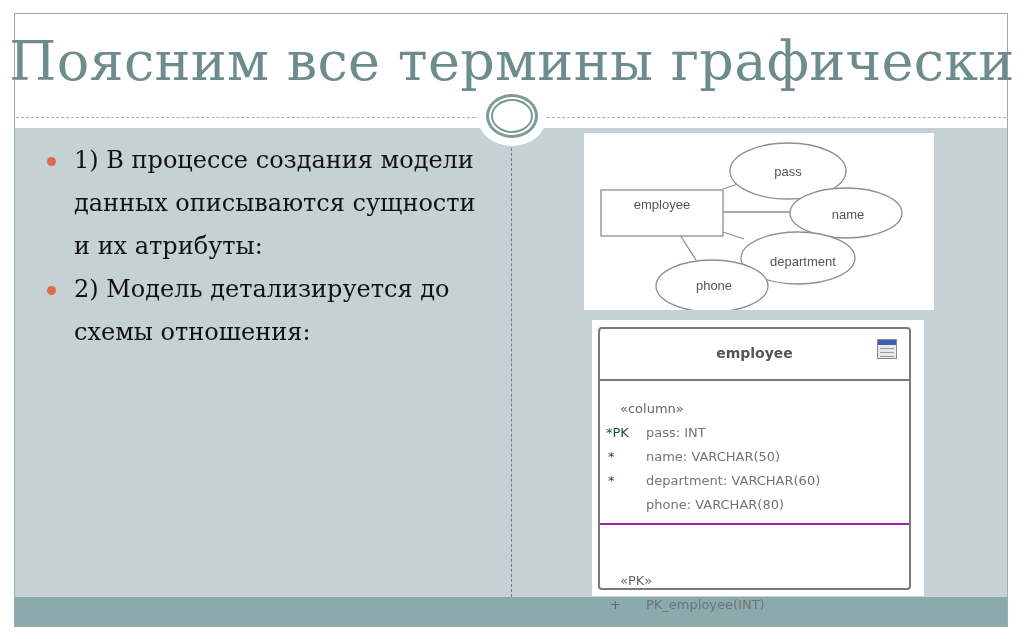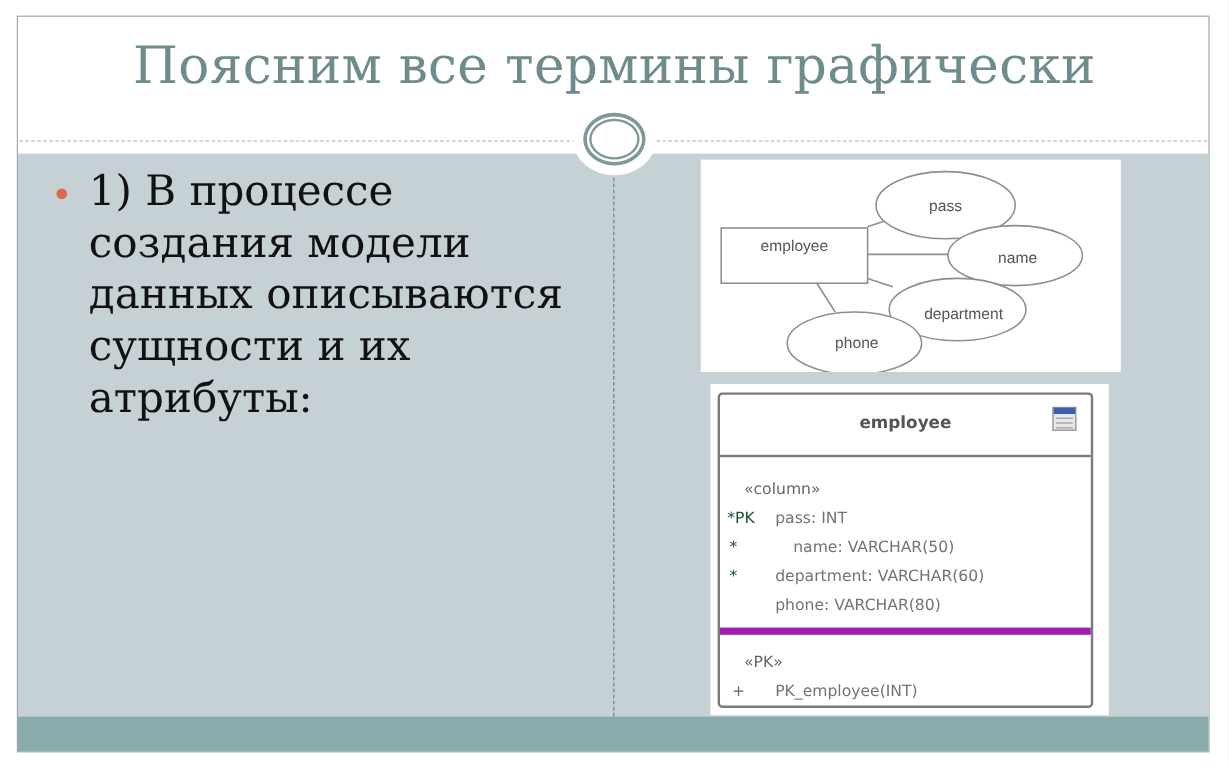--- a/index.html
+++ b/index.html
@@ -7,21 +7,21 @@
       width: 1024px; height: 639px; background: #ffffff;
       position: relative; overflow: hidden;
       font-family: "DejaVu Serif", serif;
     }
     .frame {
       position: absolute; left: 14px; top: 13px; width: 994px; height: 614px;
       border: 1px solid #9aabab; box-sizing: border-box; background: #ffffff;
     }
     .title {
       position: absolute; left: 0; right: 0; top: 30px; text-align: center;
-      font-family: "DejaVu Serif", serif; font-size: 43px; color: #6f8c8c;
+      font-family: "DejaVu Serif", serif; font-size: 54px; color: #6f8c8c;
       letter-spacing: 0.3px;
     }
     .dashline {
       position: absolute; left: 16px; top: 117px; width: 990px; height: 0;
       border-top: 1px dashed #a4b0b0;
     }
     .body-area {
       position: absolute; left: 15px; top: 128px; width: 992px; height: 469px;
       background: #c6d1d6;
     }
@@ -43,21 +43,21 @@
     }
     .vdash {
       position: absolute; left: 511px; top: 148px; width: 0; height: 449px;
       border-left: 1px dashed #6d7f88;
     }
     .bullets {
       position: absolute; left: 40px; top: 139px; width: 440px;
       list-style: none; margin: 0; padding: 0;
     }
     .bullets li {
-      position: relative; padding-left: 34px; font-size: 35px; line-height: 43px;
+      position: relative; padding-left: 34px; font-size: 24px; line-height: 43px;
       color: #111111;
     }
     .bullet-dot {
       position: absolute; left: 7px; top: 18px; width: 9px; height: 9px;
       background: #dd6a4c; border-radius: 50%;
     }
     
     .er-box {
       position: absolute; left: 584px; top: 133px; width: 350px; height: 177px;
       background: #ffffff;
@@ -81,48 +81,52 @@
       position: absolute; left: 0; right: 0; top: 16px; text-align: center;
       font-size: 14px; font-weight: bold; color: #555555;
     }
     .tbl-icon {
       position: absolute; right: 12px; top: 10px; width: 20px; height: 20px;
       border: 1px solid #8a8a8a; background: #e8e8ea; box-sizing: border-box;
     }
     .tbl-icon .cap { height: 5px; background: #3c5fb4; }
     .tbl-icon .ln { height: 1px; background: #9a9a9a; margin: 3px 2px 0 2px; }
     .tbl-cols {
-      height: 142px; border-bottom: 6px solid #a21caf; position: relative;
+      height: 142px; border-bottom: 2px solid #a21caf; position: relative;
       font-size: 13px;
       text-decoration: underline;
     }
     .tbl-row { position: absolute; white-space: nowrap; }
     .stereo { color: #666666; }
     .coltxt { color: #737373; }
     .pktxt { color: #737373; }
     .mark { color: #14532d; }
-    .tbl-keys { position: relative; height: 64px; font-size: 13px; }
+    .tbl-keys { position: relative; height: 64px; font-size: 13px; margin-top: 32px; }
   </style>
 </head>
 <body>
 
 <div class="frame"></div>
 <div class="title">Поясним все термины графически</div>
 <div class="dashline"></div>
 <div class="body-area"></div>
 <div class="footer-bar"></div>
 <div class="vdash"></div>
 <div class="circle-badge"></div>
 <div class="circle-outer"></div>
 <div class="circle-inner"></div>
 
 <ul class="bullets">
   <li>
     <span class="bullet-dot"></span>
     <span>1) В процессе создания модели данных описываются сущности и их атрибуты:</span>
+  </li>
+  <li>
+    <span class="bullet-dot"></span>
+    <span>2) Модель детализируется до схемы отношения:</span>
   </li>
 </ul>
 
 <div class="er-box">
   <svg viewBox="0 0 350 177">
     <g stroke="#8e8e8e" stroke-width="1.3" fill="none">
       <line x1="139" y1="56" x2="157" y2="50"></line>
       <line x1="139" y1="79" x2="206" y2="79"></line>
       <line x1="139" y1="99" x2="160" y2="106"></line>
       <line x1="96" y1="102" x2="112" y2="127"></line>
@@ -149,21 +153,21 @@
           <div class="ln"></div>
           <div class="ln"></div>
           <div class="ln"></div>
       </div>
     </div>
     <div class="tbl-cols">
       <div class="tbl-row stereo" style="left:20px; top:20px;">«column»</div>
       <div class="tbl-row mark" style="left:6px; top:44px;">*PK</div>
       <div class="tbl-row coltxt" style="left:46px; top:44px;">pass: INT</div>
       <div class="tbl-row mark" style="left:8px; top:68px;">*</div>
-      <div class="tbl-row coltxt" style="left:46px; top:68px;margin-left:15px;">name: VARCHAR(50)</div>
+      <div class="tbl-row coltxt" style="left:46px; top:68px;">name: VARCHAR(50)</div>
       <div class="tbl-row mark" style="left:8px; top:92px;">*</div>
       <div class="tbl-row coltxt" style="left:46px; top:92px;">department: VARCHAR(60)</div>
       <div class="tbl-row coltxt" style="left:46px; top:116px;">phone: VARCHAR(80)</div>
     </div>
     <div class="tbl-keys">
       <div class="tbl-row stereo" style="left:20px; top:16px;">«PK»</div>
       <div class="tbl-row stereo" style="left:10px; top:40px;">+</div>
       <div class="tbl-row pktxt" style="left:46px; top:40px;">PK_employee(INT)</div>
     </div>
   </div>

